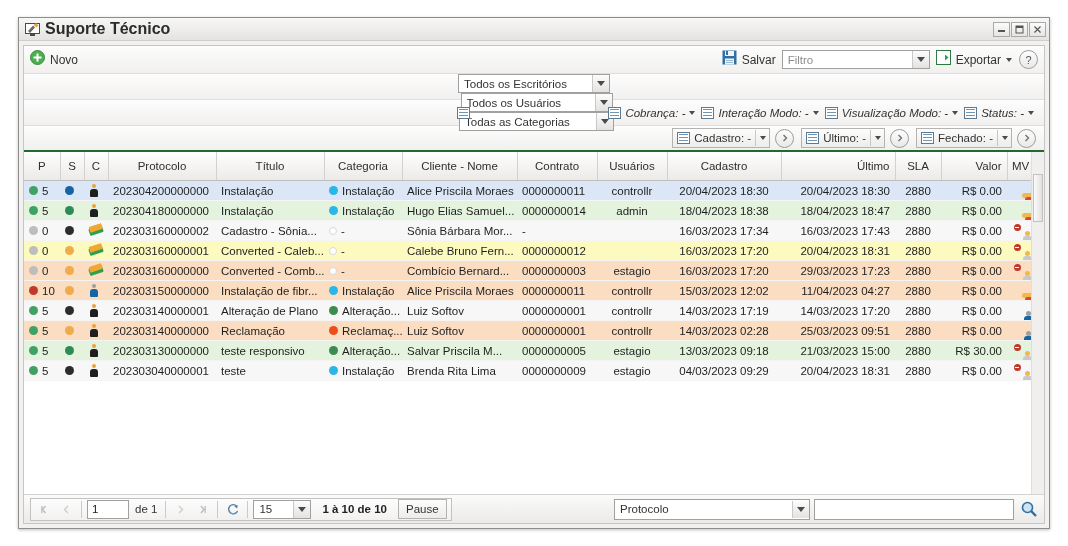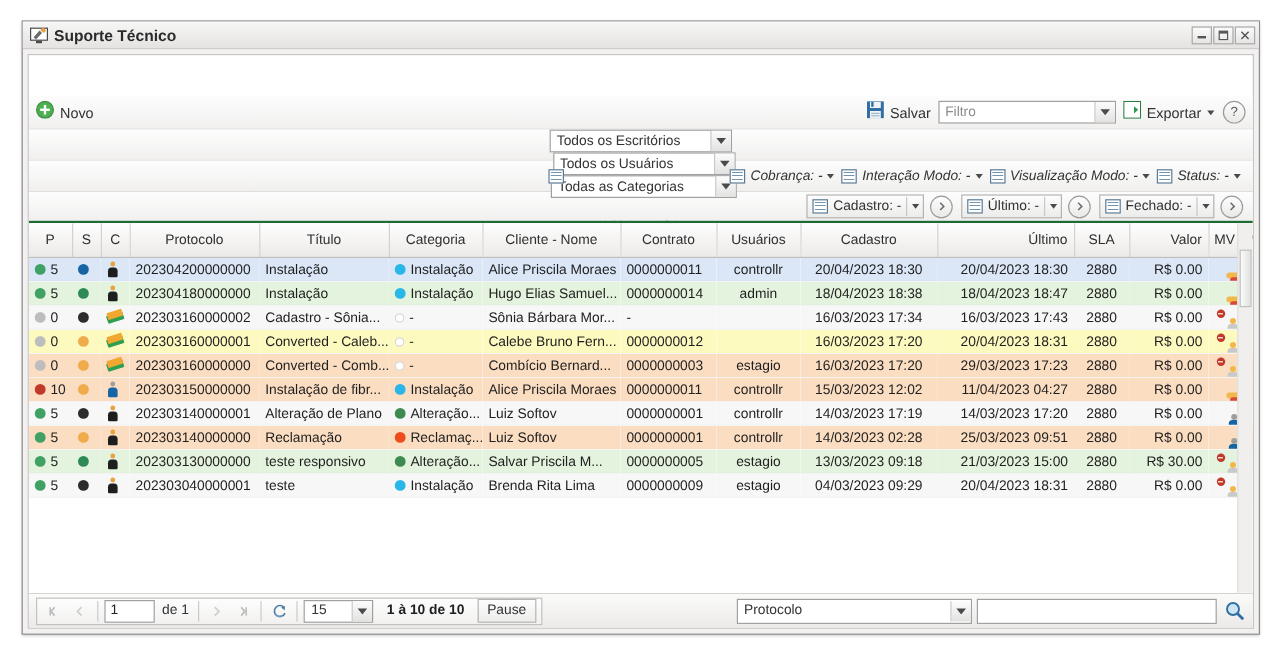--- a/index.html
+++ b/index.html
@@ -28,21 +28,21 @@
   .titlebar {
     height: 23px;
     background: linear-gradient(to bottom, #f7f7f6 0%, #eeedec 50%, #e4e3e1 100%);
     border-bottom: 1px solid #cfcecd;
     display: flex; align-items: center;
     padding: 0 3px 0 6px;
     flex: none;
   }
   .titlebar .ticon { width: 15px; height: 15px; margin-right: 5px; flex:none; }
   .titlebar .ttext {
-    font-size: 13px; font-weight: bold; color: #2b2b2b;
+    font-size: 16px; font-weight: bold; color: #2b2b2b;
     white-space: nowrap;
   }
   .winbtns { margin-left: auto; display: flex; gap: 1px; }
   .winbtn {
     width: 17px; height: 15px;
     border: 1px solid #a9a9a9;
     background: linear-gradient(to bottom,#fbfbfb,#e6e5e4);
     display: flex; align-items: center; justify-content: center;
     font-size: 9px; color: #333; line-height: 1;
   }
@@ -59,21 +59,21 @@
 
   
   .tb {
     display: flex; align-items: center;
     background: linear-gradient(to bottom,#fdfdfd,#f1f0ef);
     border-bottom: 1px solid #dededd;
     flex: none;
     padding: 0 6px;
     min-height: 26px;
   }
-  .tb.r1 { height: 28px; margin-top: 34px; }
+  .tb.r1 { height: 28px; }
   .tb.r2 { height: 25px; flex-direction: column; }
   .tb.r3 { height: 25px; justify-content: flex-end; font-style: italic; }
   .tb.r4 { height: 25px; justify-content: flex-end; border-bottom: 2px solid #1e6b32; }
 
   .btn-new { display: flex; align-items: center; gap: 5px; cursor: default; }
   .btn-new .lbl { font-size: 12px; color: #333; }
 
   .spacer { flex: 1; }
 
   .tool-item {

